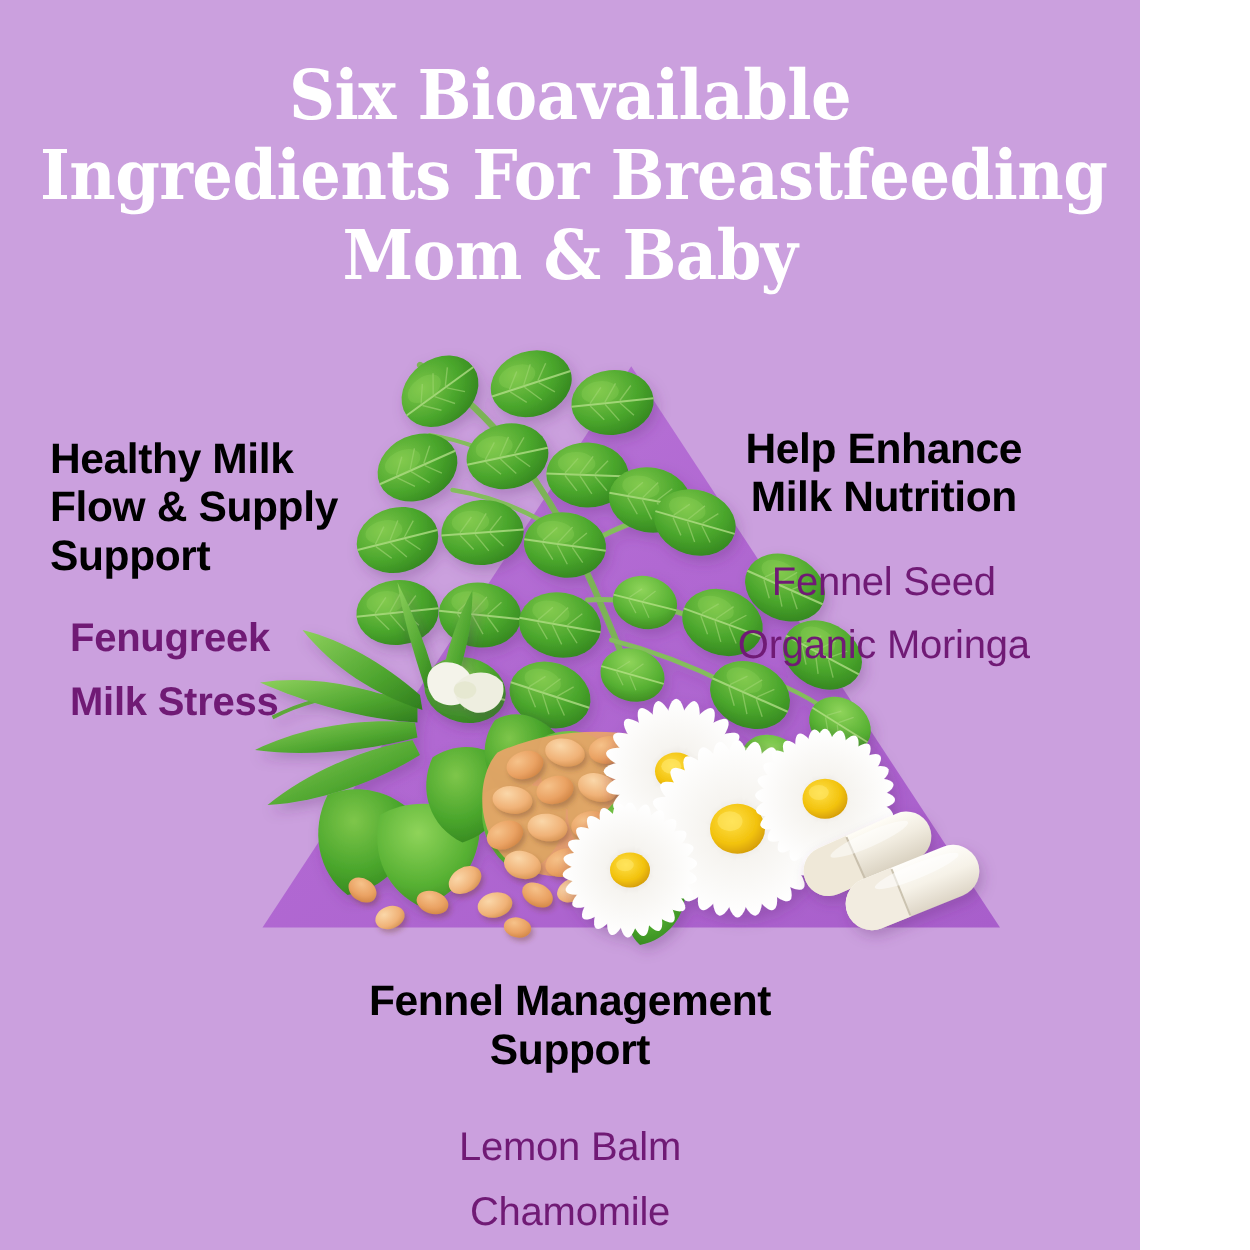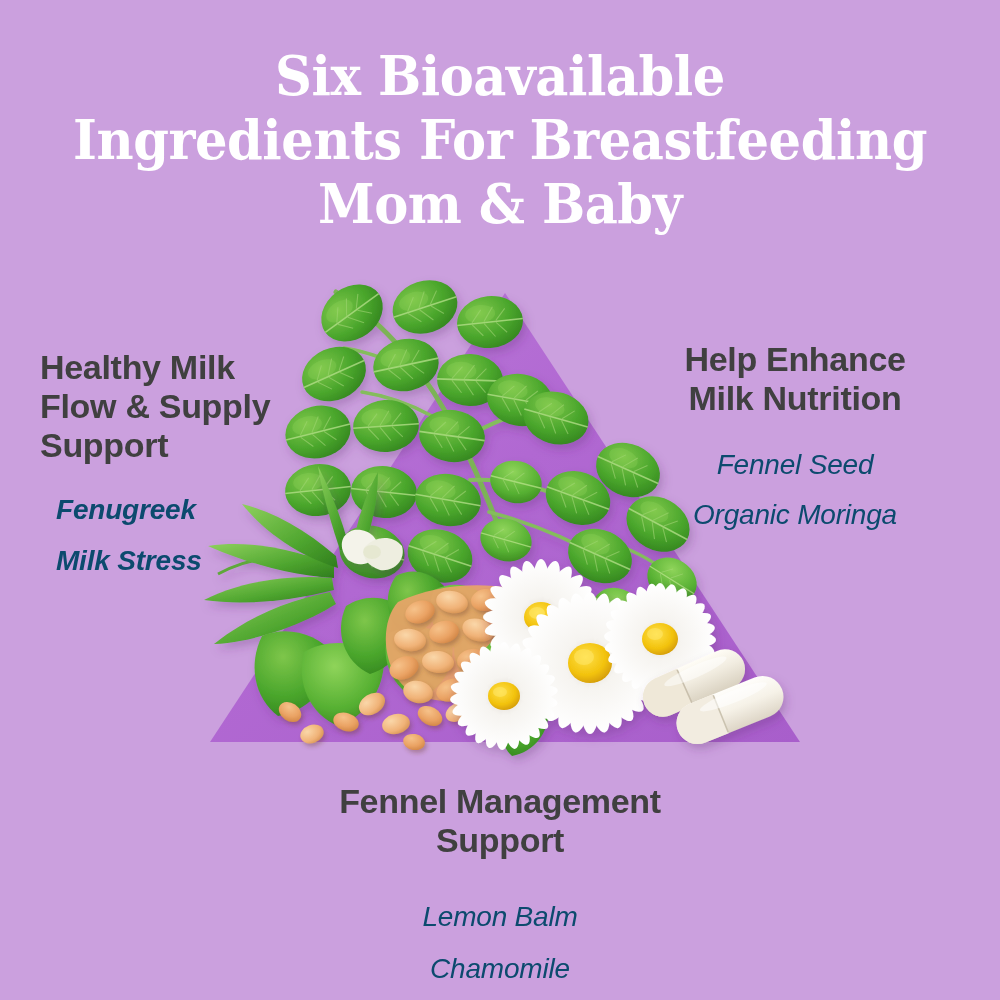--- a/index.html
+++ b/index.html
@@ -3,21 +3,21 @@
 <meta charset="utf-8">
 <style>
   * { margin:0; padding:0; box-sizing:border-box; }
   html, body {
     width:1000px; height:1000px;
     font-family:"Liberation Sans", sans-serif;
     overflow:hidden;
   }
   #poster {
     position:relative;
-    width:1000px; height:1000px;
+    width:912px; height:1000px;
     background:#cba0de;
     overflow:hidden;
   }
 
   
   .title-block {
     position:absolute;
     top:44px; left:0; right:0;
     text-align:center;
     z-index:40;
@@ -48,32 +48,31 @@
     left:0; top:0;
     width:1000px; height:1000px;
     z-index:10;
     pointer-events:none;
   }
 
   
   .panel { position:absolute; z-index:45; }
 
   .panel-heading {
-    color:#404040;
+    color:#000000;
     font-weight:700;
     font-size:34px;
     line-height:39px;
     letter-spacing:-0.3px;
   }
   .panel-item {
-    color:#0c4a6e;
-    font-size:28px;
+    color:#701a75;
+    font-size:32px;
     line-height:30px;
     letter-spacing:-0.2px;
-    font-style:italic;
   }
   .bold-item { font-weight:700;margin-left:16px; }
   .med-item  { font-weight:500; }
 
   #panel-left {
     left:40px; top:348px;
     width:300px;
     text-align:left;
   }
   #panel-left .panel-items { margin-top:30px; }

